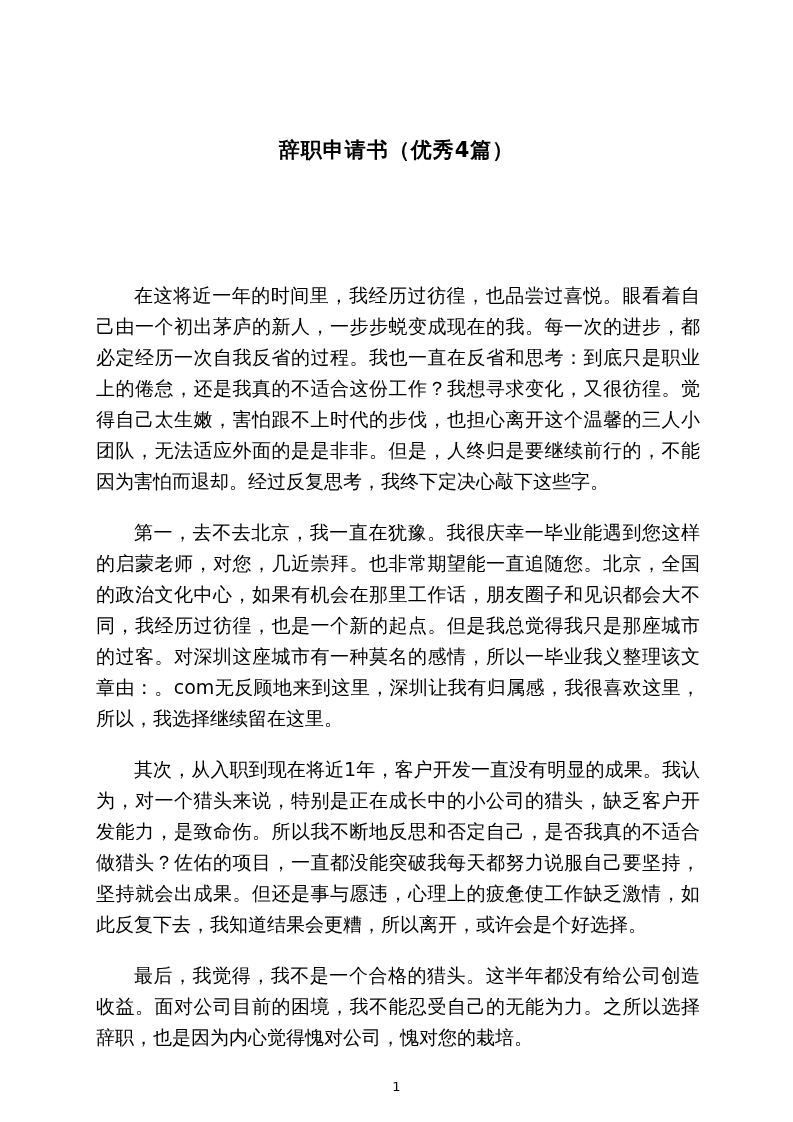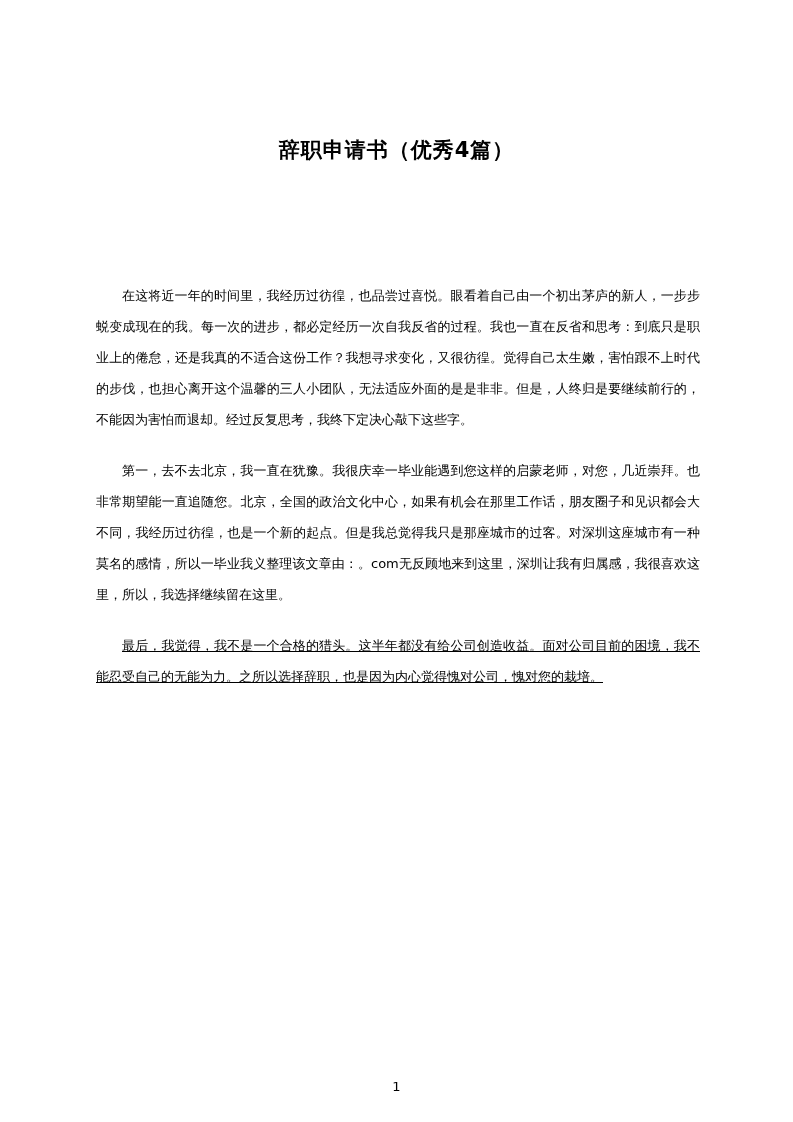--- a/index.html
+++ b/index.html
@@ -36,30 +36,29 @@
   }
   .body-block {
     position: absolute;
     top: 280px;
     left: 96px;
     width: 604px;
   }
   p.para {
     margin: 0 0 20px 0;
     font-family: "DejaVu Sans", "Liberation Sans", sans-serif;
-    font-size: 13px;
+    font-size: 19px;
     line-height: 31px;
     text-align: justify;
     text-justify: inter-ideograph;
     text-indent: 2em;
     word-break: break-all;
   }
   p.para:last-child {
     margin-bottom: 10px;
-    text-decoration: underline;
   }
   .page-number {
     position: absolute;
     bottom: 28px;
     left: 0;
     right: 0;
     text-align: center;
     font-family: "DejaVu Sans", "Liberation Sans", sans-serif;
     font-size: 13px;
     color: #000;
@@ -68,18 +67,19 @@
 </head>
 <body>
 
 <div class="page">
 
   <h1 class="doc-title">辞职申请书（优秀4篇）</h1>
 
   <div class="body-block">
     <p class="para">在这将近一年的时间里，我经历过彷徨，也品尝过喜悦。眼看着自己由一个初出茅庐的新人，一步步蜕变成现在的我。每一次的进步，都必定经历一次自我反省的过程。我也一直在反省和思考：到底只是职业上的倦怠，还是我真的不适合这份工作？我想寻求变化，又很彷徨。觉得自己太生嫩，害怕跟不上时代的步伐，也担心离开这个温馨的三人小团队，无法适应外面的是是非非。但是，人终归是要继续前行的，不能因为害怕而退却。经过反复思考，我终下定决心敲下这些字。</p>
     <p class="para">第一，去不去北京，我一直在犹豫。我很庆幸一毕业能遇到您这样的启蒙老师，对您，几近崇拜。也非常期望能一直追随您。北京，全国的政治文化中心，如果有机会在那里工作话，朋友圈子和见识都会大不同，我经历过彷徨，也是一个新的起点。但是我总觉得我只是那座城市的过客。对深圳这座城市有一种莫名的感情，所以一毕业我义整理该文章由：。com无反顾地来到这里，深圳让我有归属感，我很喜欢这里，所以，我选择继续留在这里。</p>
+    <p class="para">其次，从入职到现在将近1年，客户开发一直没有明显的成果。我认为，对一个猎头来说，特别是正在成长中的小公司的猎头，缺乏客户开发能力，是致命伤。所以我不断地反思和否定自己，是否我真的不适合做猎头？佐佑的项目，一直都没能突破我每天都努力说服自己要坚持，坚持就会出成果。但还是事与愿违，心理上的疲惫使工作缺乏激情，如此反复下去，我知道结果会更糟，所以离开，或许会是个好选择。</p>
     <p class="para">最后，我觉得，我不是一个合格的猎头。这半年都没有给公司创造收益。面对公司目前的困境，我不能忍受自己的无能为力。之所以选择辞职，也是因为内心觉得愧对公司，愧对您的栽培。</p>
   </div>
 
   <div class="page-number">1</div>
 
 </div>
 
 </body></html>

